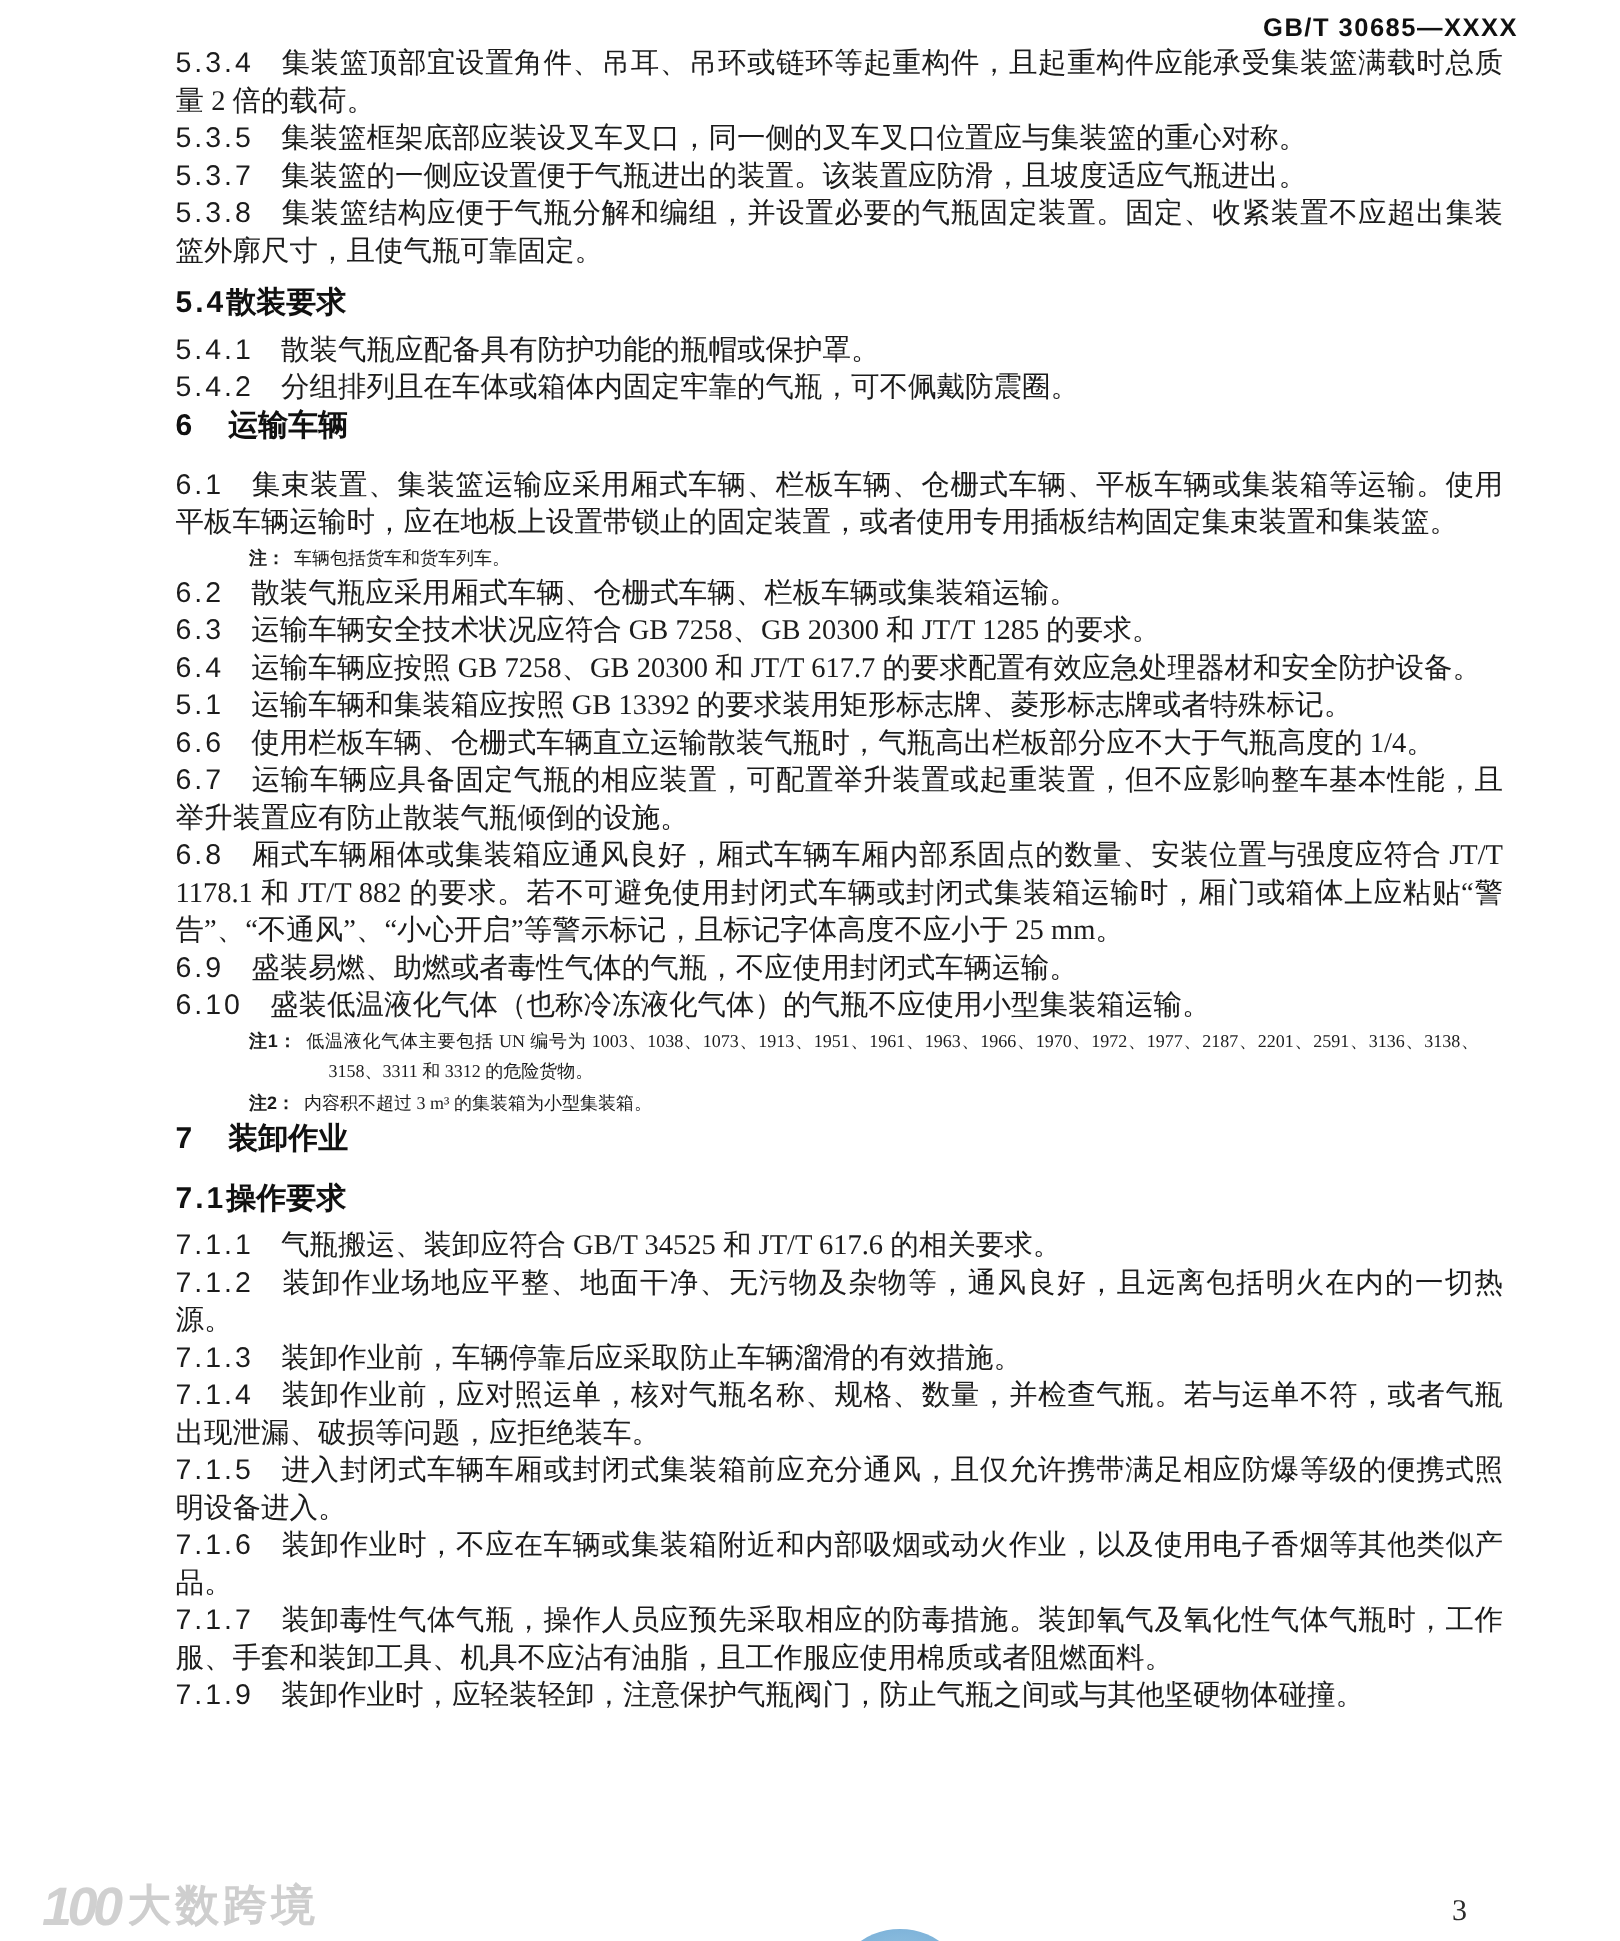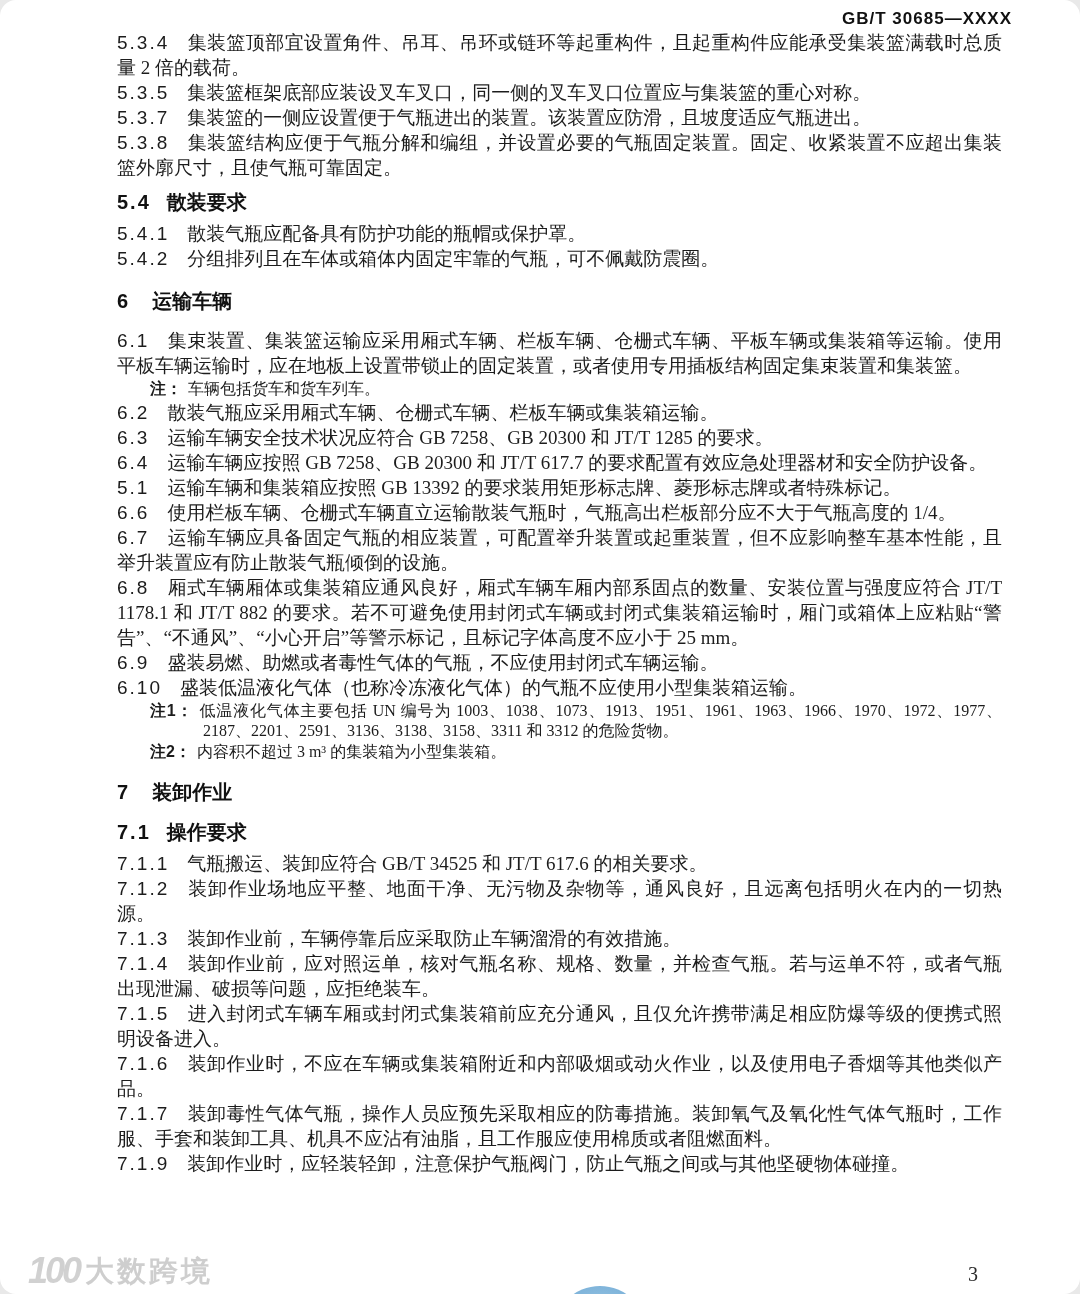--- a/index.html
+++ b/index.html
@@ -4,21 +4,20 @@
 <style>
   html,body { margin:0; padding:0; background:#e9e9e9; }
   .page {
     position:relative;
     width:1080px; height:1294px;
     margin:0 auto;
     background:#ffffff;
     overflow:hidden;
     font-family:"Liberation Serif","DejaVu Serif",serif;
     color:#1c1c1c;
-    border-radius:16px;
   }
   .doc-header {
     position:absolute; top:9px; right:68px;
     font-family:"Liberation Sans","DejaVu Sans",sans-serif;
     font-size:17px; font-weight:600; letter-spacing:1px;
     color:#111;
   }
   .content {
     position:absolute; top:30px; left:117px; width:885px;
   }
@@ -31,27 +30,27 @@
     font-family:"Liberation Sans","DejaVu Sans",sans-serif;
     letter-spacing:2px;
     margin-right:18px;
     white-space:nowrap;
   }
   .h1, .h2 {
     font-family:"Liberation Sans","DejaVu Sans",sans-serif;
     font-weight:700; font-size:20px; line-height:26px;
     margin:0; color:#111;
   }
-  .h1 { margin-top:17px; margin-bottom:14px; }
+  .h1 { margin-bottom:14px; }
   .h2 { margin-top:9px;  margin-bottom:6px; }
   .h1 .num { margin-right:22px; letter-spacing:2px; }
-  .h2 .num { margin-right:16px; letter-spacing:2px; }
+  .h2 .num { letter-spacing:2px; }
   .note {
-    font-size:16px; line-height:20px;
-    margin:1px 0;
+    font-size:12px; line-height:20px;
+    margin:1px 16px;
     padding-left:86px; text-indent:-53px;
     text-align:justify;
   }
   .note .label {
     font-family:"Liberation Sans","DejaVu Sans",sans-serif;
     font-weight:600;
     margin-right:6px;
     white-space:nowrap;
   }
   .watermark {

